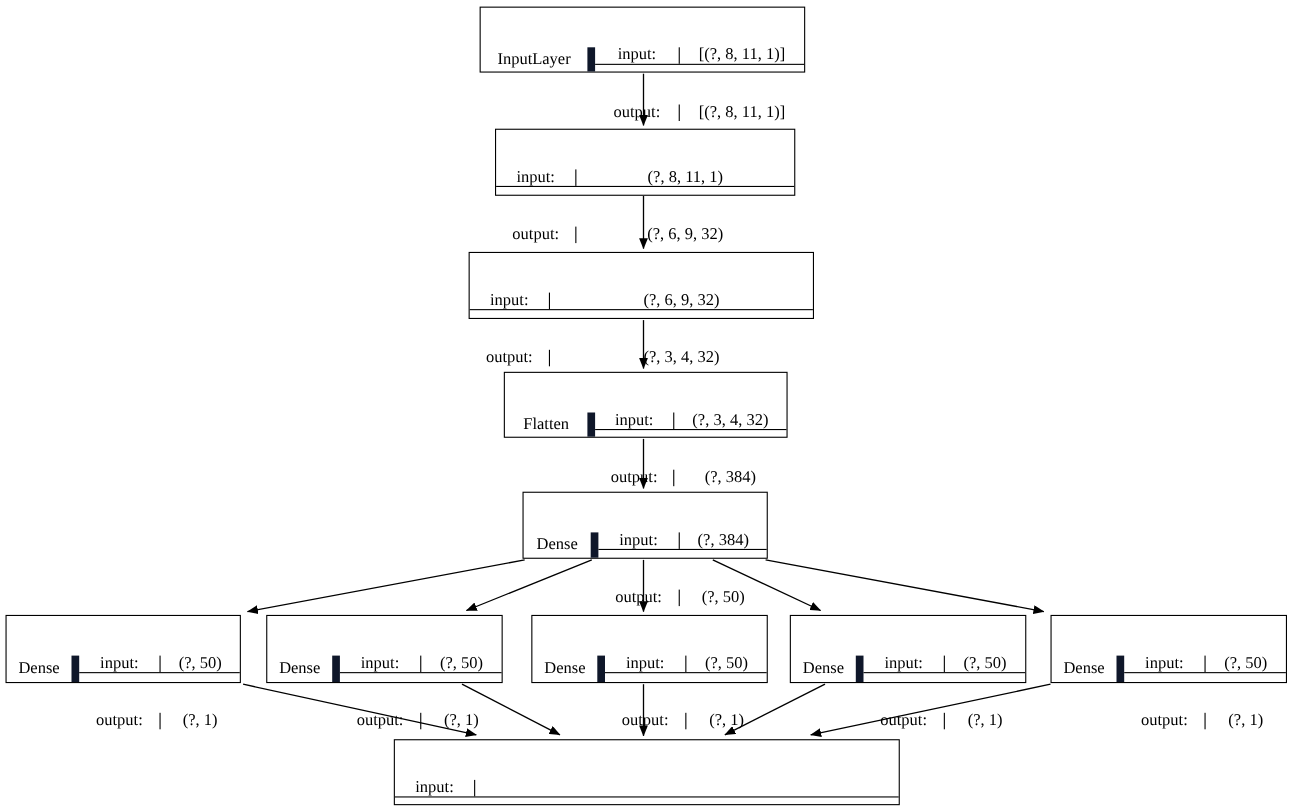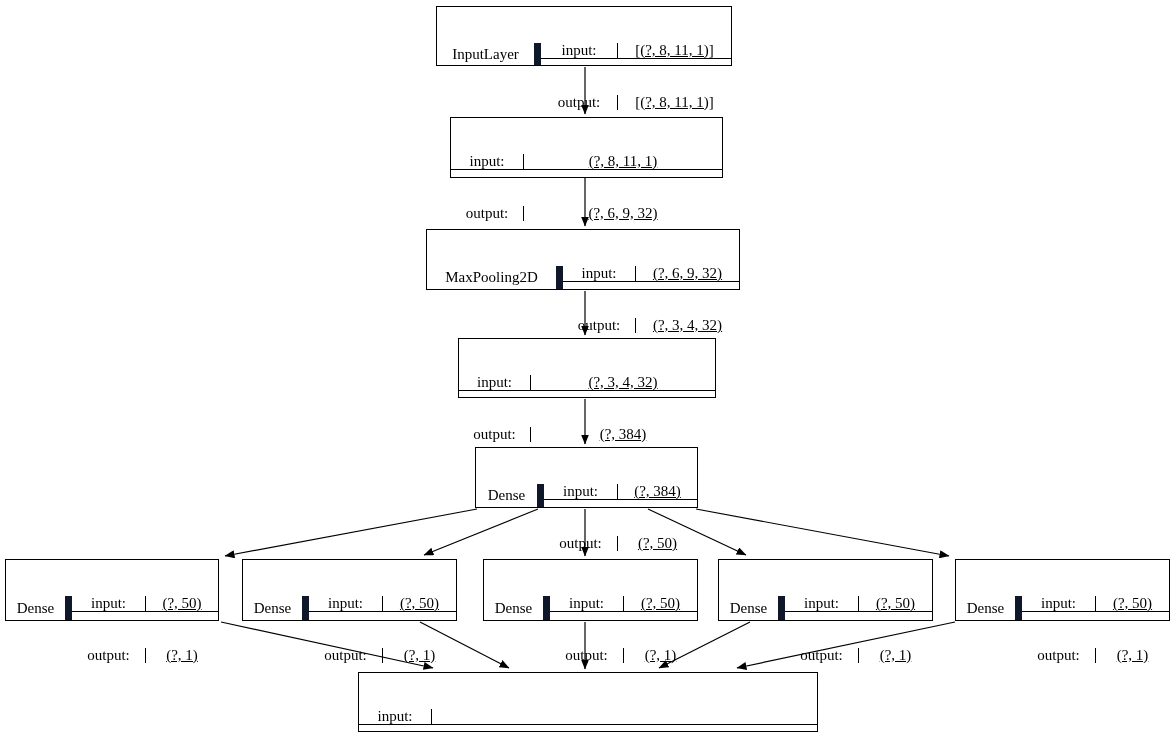--- a/index.html
+++ b/index.html
@@ -60,21 +60,20 @@
   .io-row + .io-row {
     border-top: 1px solid #000000;
   }
   .key-cell {
     border-right: 1px solid #000000;
     flex: 0 0 auto;
   }
   .val-cell {
     flex: 1 1 auto;
     padding: 0 4px;
-    text-decoration: underline;
   }
   .edge {
     stroke: #000000;
     stroke-width: 1.2;
     fill: none;
   }
 </style>
 </head>
 <body>
 
@@ -126,34 +125,34 @@
         <div class="cell val-cell">(?, 8, 11, 1)</div>
       </div>
       <div class="io-row">
         <div class="cell key-cell" style="width:73px">output:</div>
         <div class="cell val-cell">(?, 6, 9, 32)</div>
       </div>
     </div>
   </div>
 
   <div class="node" style="left:426px; top:229px; width:314px; height:61px;">
-    <div class="cell label-cell" style="width:136px">MaxPooling2D</div>
     <div class="io-rows">
       <div class="io-row">
         <div class="cell key-cell" style="width:73px">input:</div>
         <div class="cell val-cell">(?, 6, 9, 32)</div>
       </div>
       <div class="io-row">
         <div class="cell key-cell" style="width:73px">output:</div>
         <div class="cell val-cell">(?, 3, 4, 32)</div>
       </div>
     </div>
   </div>
 
   <div class="node" style="left:458px; top:338px; width:258px; height:60px;">
+    <div class="cell label-cell" style="width:82px">Flatten</div>
     <div class="io-rows">
       <div class="io-row">
         <div class="cell key-cell" style="width:72px">input:</div>
         <div class="cell val-cell">(?, 3, 4, 32)</div>
       </div>
       <div class="io-row">
         <div class="cell key-cell" style="width:72px">output:</div>
         <div class="cell val-cell">(?, 384)</div>
       </div>
     </div>

